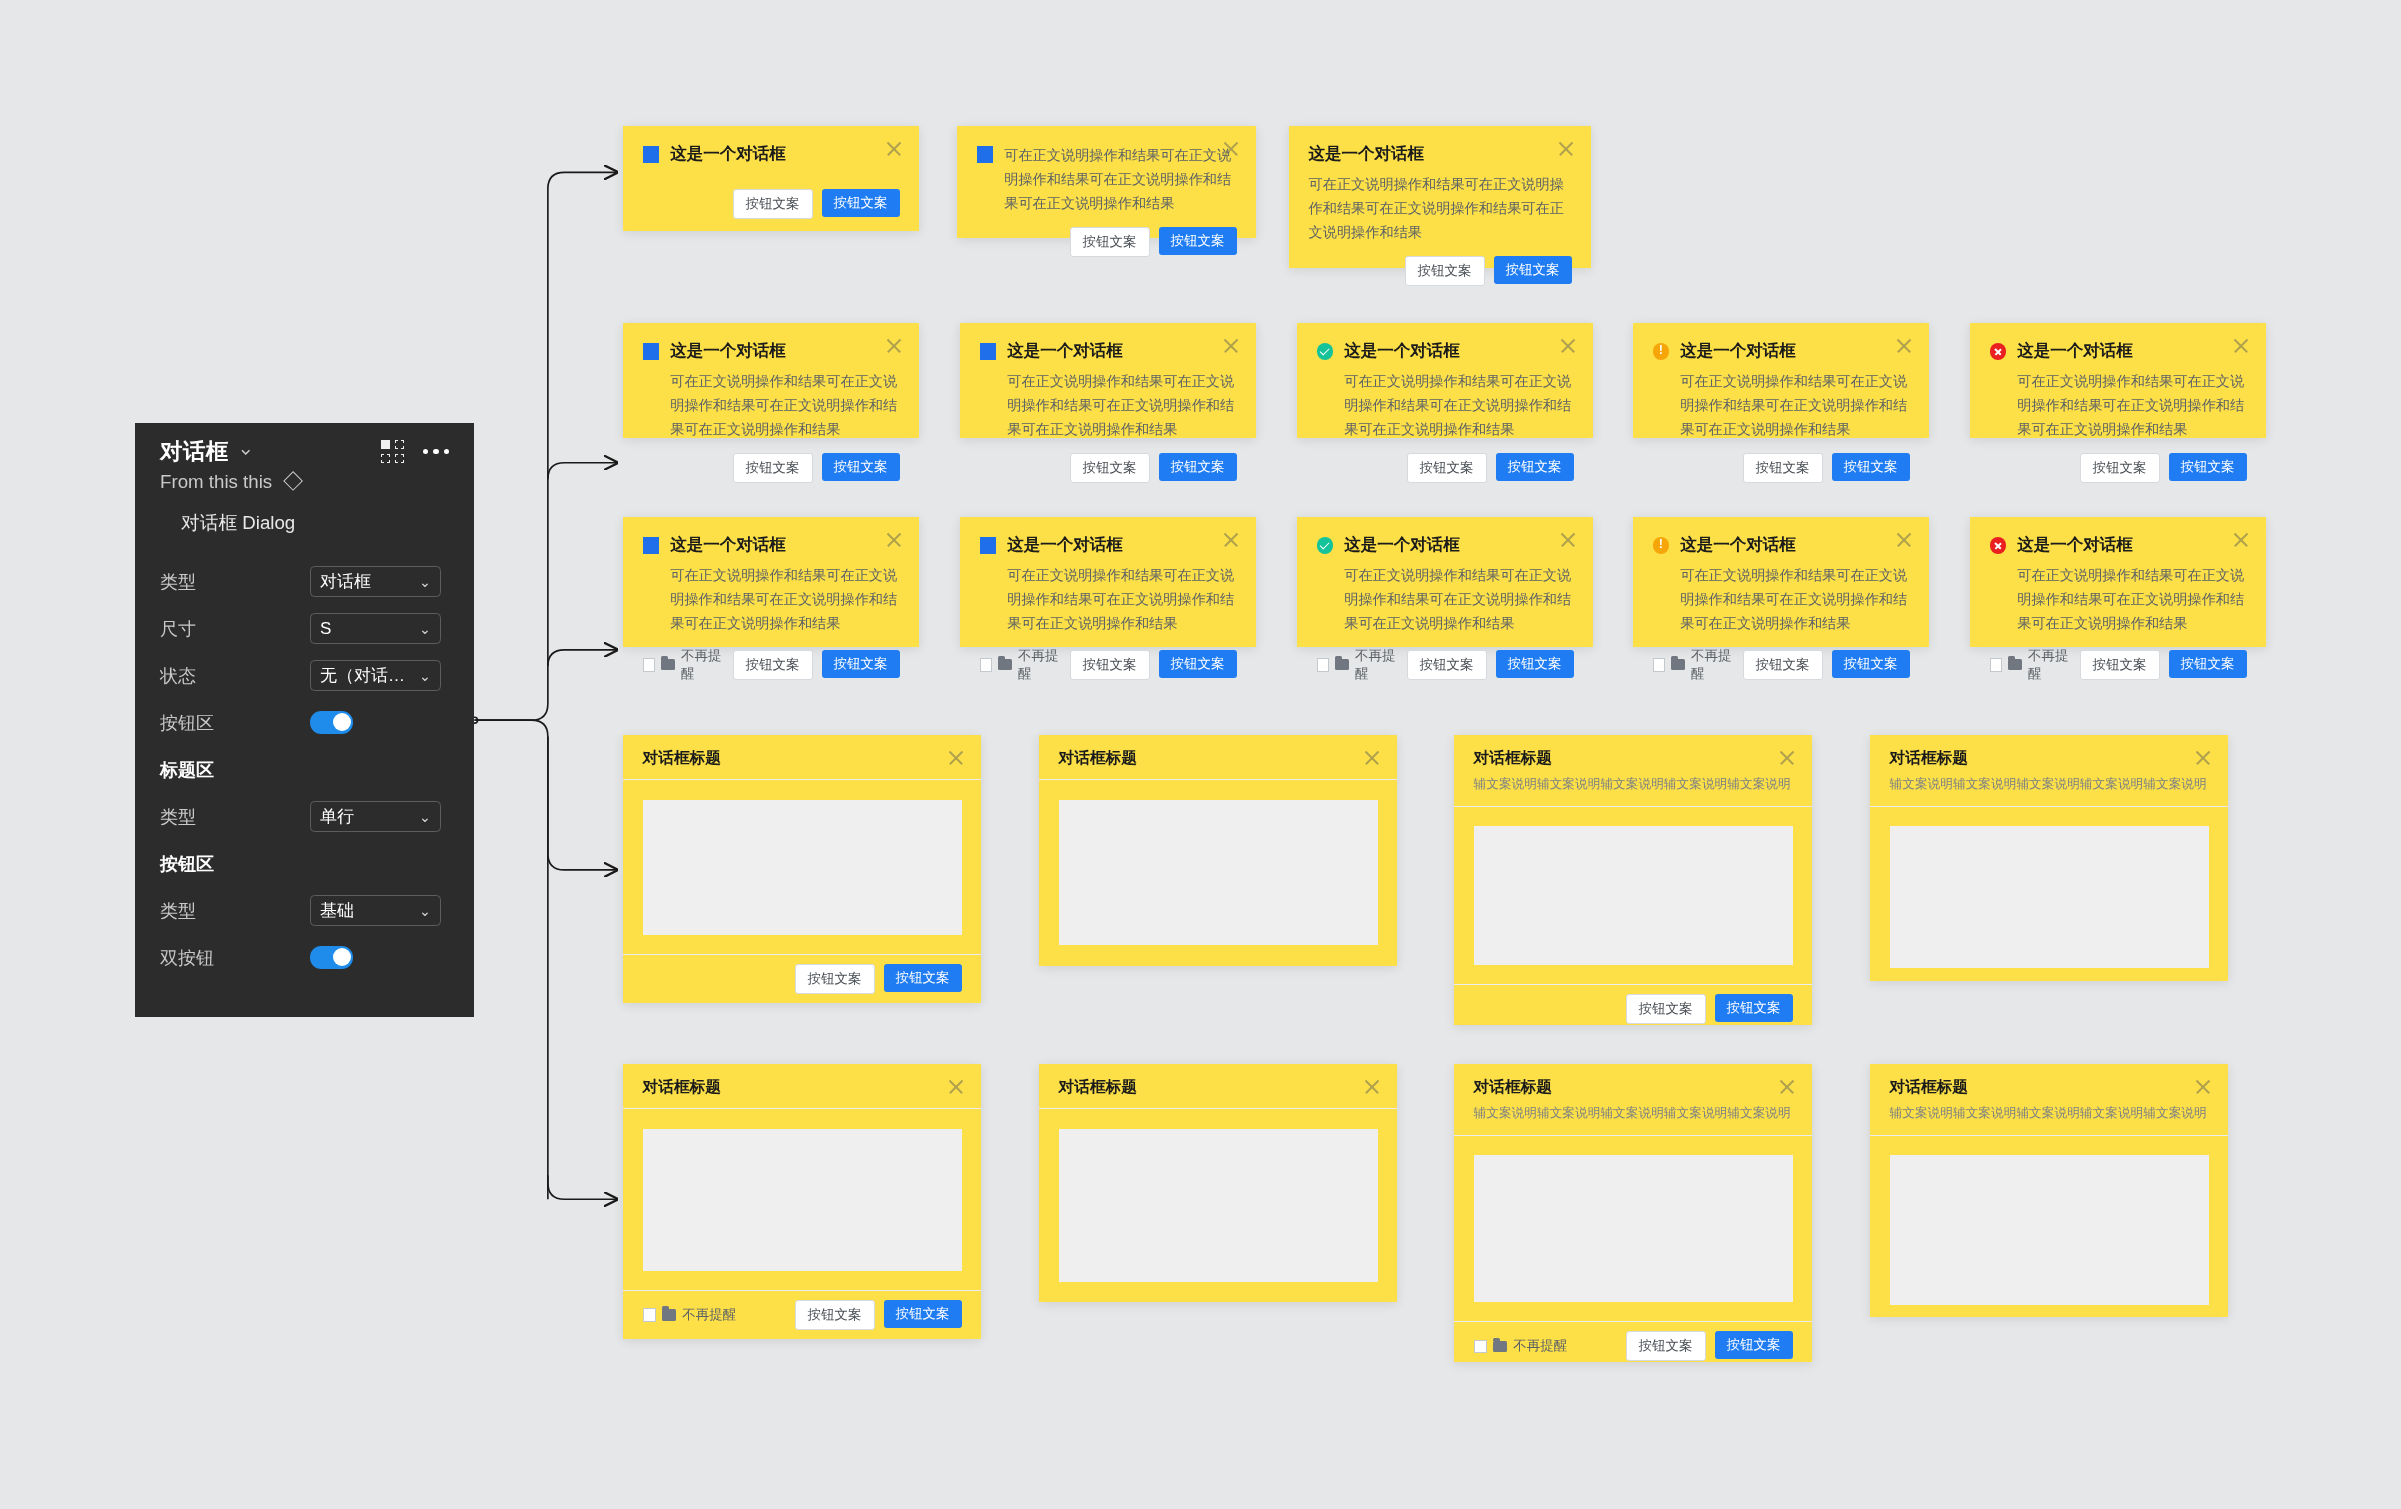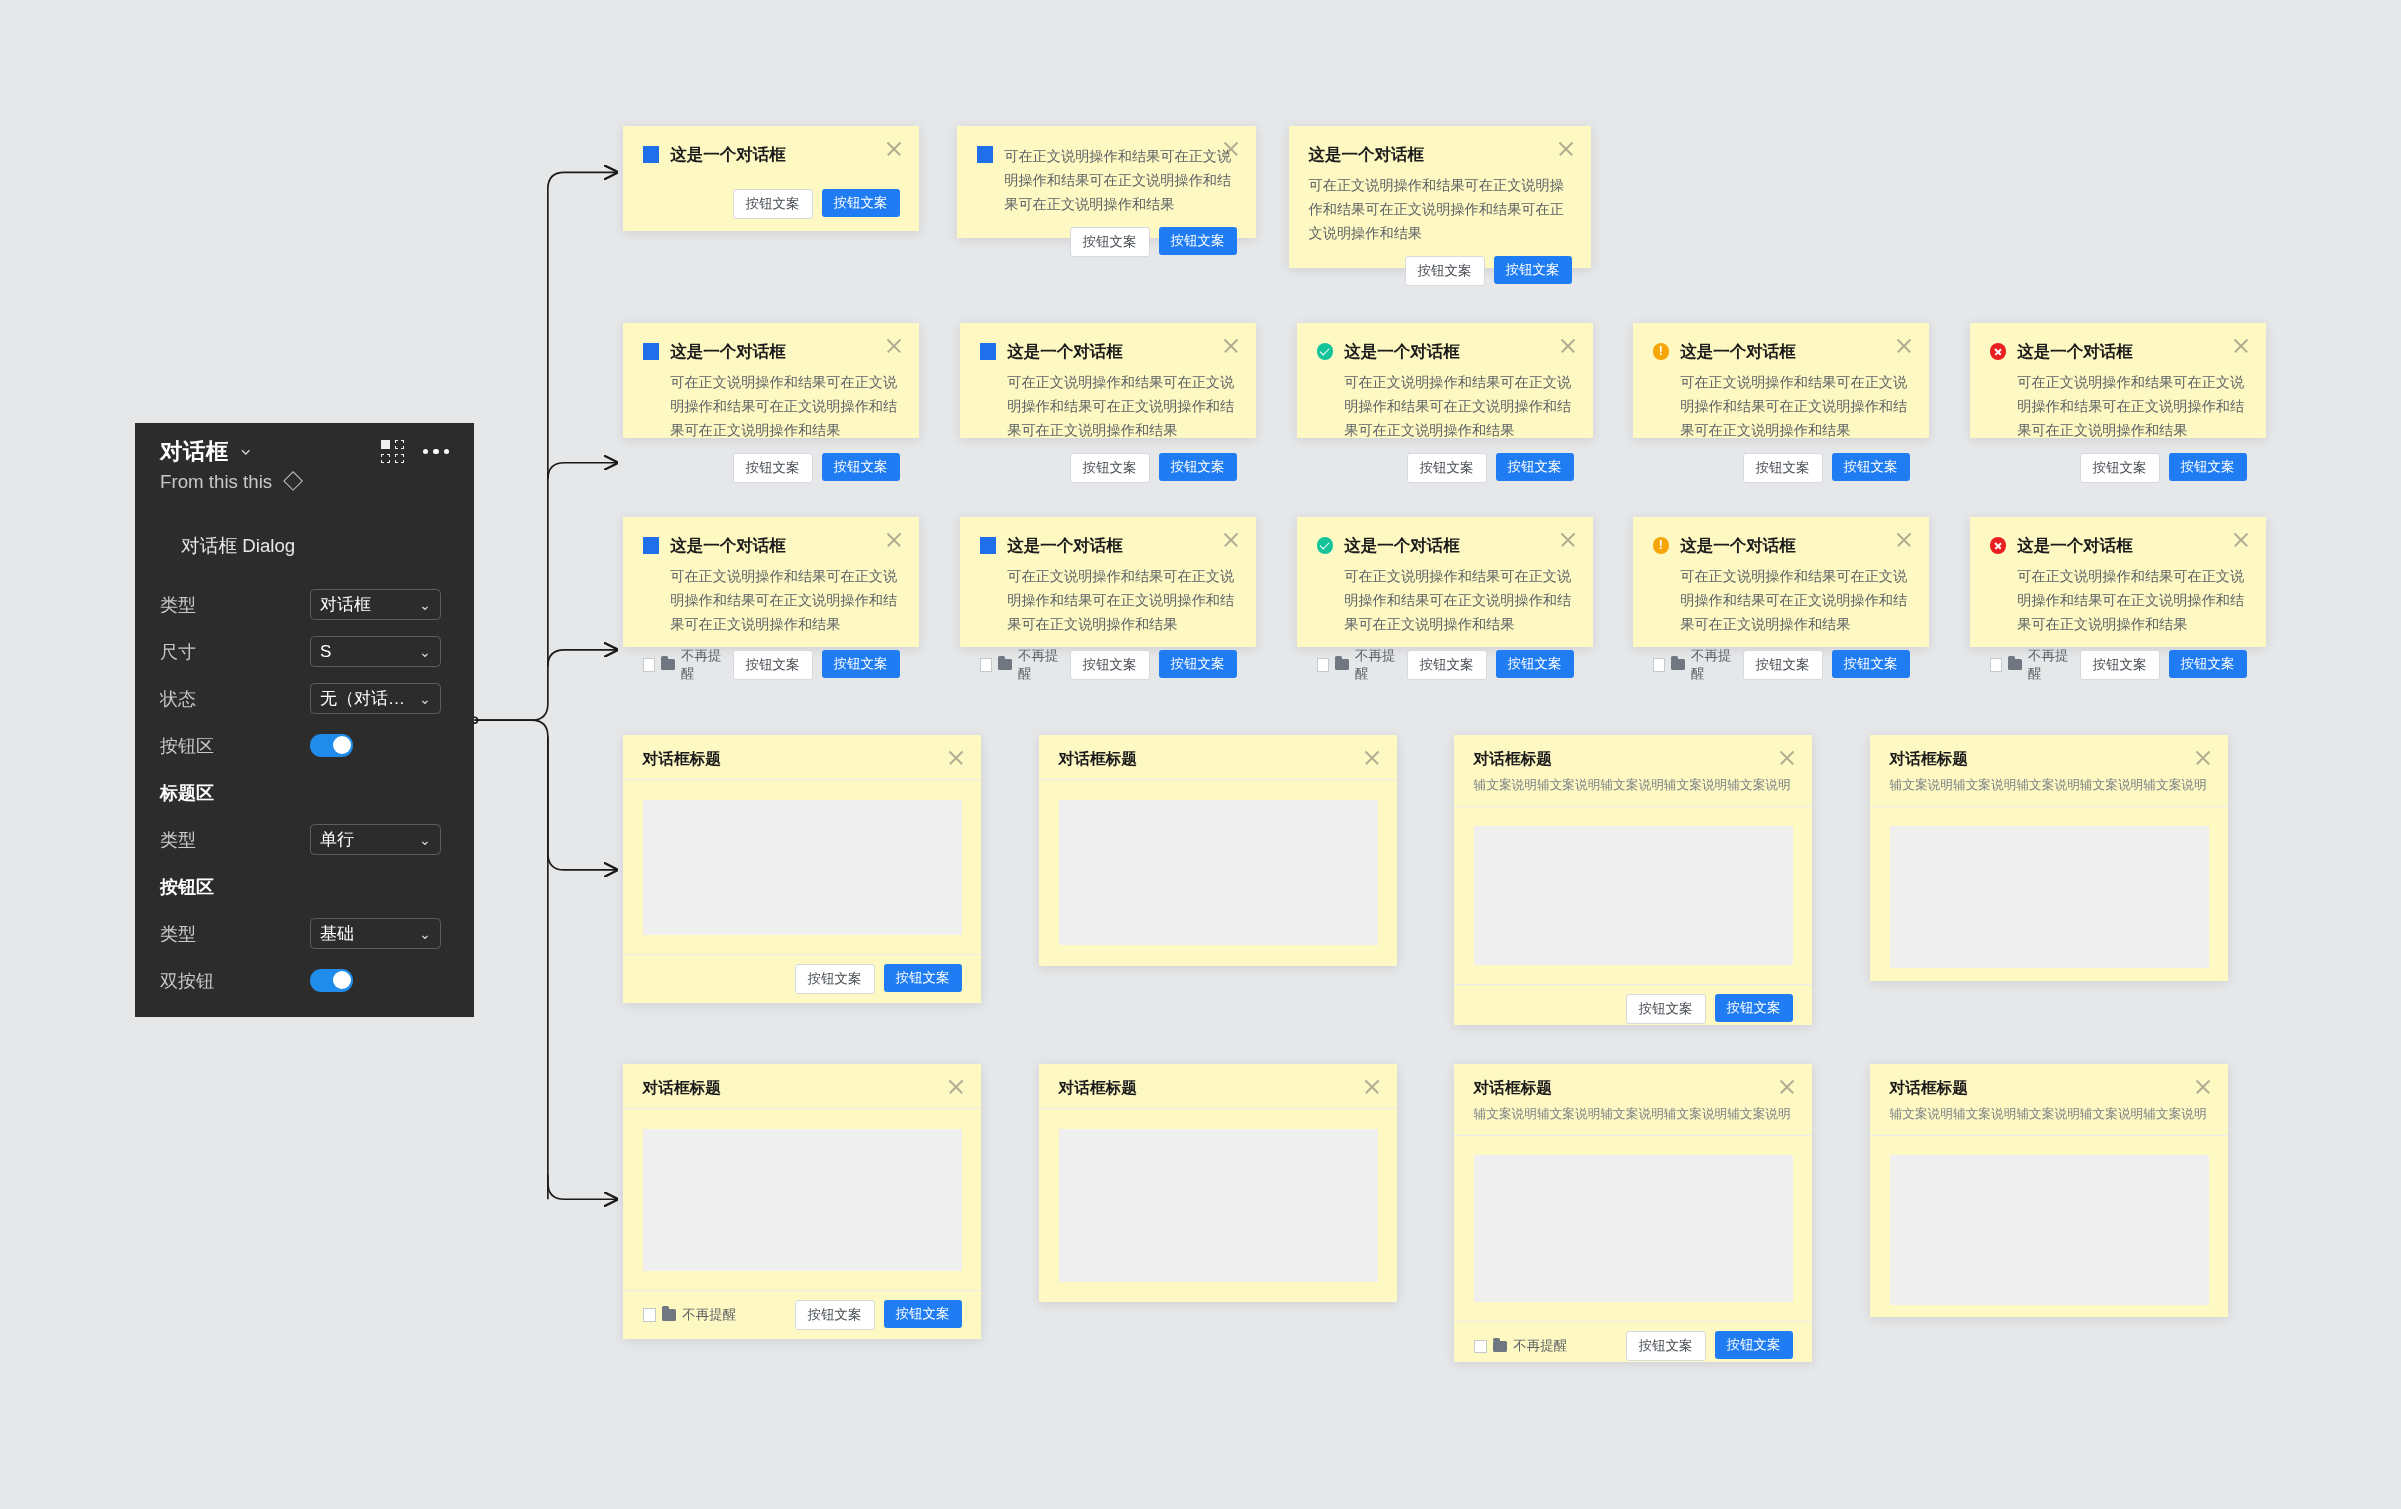--- a/index.html
+++ b/index.html
@@ -29,38 +29,39 @@
   .grid-icon i { position: absolute; width: 9px; height: 9px; }
   .grid-icon i:nth-child(1) { left: 0; top: 0; background: #fff; }
   .grid-icon i:nth-child(2) { right: 0; top: 0; border: 1.5px dashed #fff; }
   .grid-icon i:nth-child(3) { left: 0; bottom: 0; border: 1.5px dashed #fff; }
   .grid-icon i:nth-child(4) { right: 0; bottom: 0; border: 1.5px dashed #fff; }
   .dots-icon { display: flex; gap: 5.2px; align-items: center; }
   .dots-icon span { width: 5.2px; height: 5.2px; border-radius: 50%; background: #fff; }
 
   .panel-sub { display: flex; align-items: center; font-size: 18.7px; color: #c9c9c9; margin-top: 1.5px; }
   .diamond { width: 14.2px; height: 14.2px; border: 1.5px solid #c9c9c9; transform: rotate(45deg); margin-left: 13.5px; }
-  .panel-inst { font-size: 18.7px; color: #e8e8e8; margin: 40px 0 0 21px; }
+  .panel-inst { font-size: 18.7px; color: #e8e8e8; margin: 17px 0 0 21px; }
 
   .row { display: flex; align-items: center; height: 47px; }
   .row-label { font-size: 18px; color: #c9c9c9; width: 150px; }
   .sect { font-size: 18px; color: #fff; font-weight: 700; height: 47px; display: flex; align-items: center; }
   .select {
     width: 131px; height: 31px; border: 0.7px solid #5d5d5d; border-radius: 4.5px;
     display: flex; align-items: center; padding: 0 9px; font-size: 17px; color: #fff;
   }
   .select .val { flex: 1; overflow: hidden; white-space: nowrap; }
   .select .cv { opacity: .8; font-size: 14.2px; }
   .toggle { width: 43px; height: 22.5px; border-radius: 11.2px; background: #1f8ceb; position: relative; }
   .toggle::after { content: ""; position: absolute; right: 2.2px; top: 2.2px; width: 18px; height: 18px; border-radius: 50%; background: #fff; }
 
   
   .card {
-    position: absolute; background: #fef9c3;
+    position: absolute; background: #fde047;
     box-shadow: 0 2.2px 10.5px rgba(0,0,0,.10);
+    font-family: Liberation Mono, monospace;
   }
   .cx { position: absolute; right: 16.5px; top: 13.5px; width: 18px; height: 18px; opacity: .45; }
   .cx::before, .cx::after { content: ""; position: absolute; left: 0; top: 8.2px; width: 18px; height: 1.5px; background: #555; }
   .cx::before { transform: rotate(45deg); }
   .cx::after { transform: rotate(-45deg); }
 
   .ttl-row { display: flex; align-items: flex-start; gap: 11.2px; }
   .ico { width: 16.5px; height: 16.5px; flex: 0 0 16.5px; margin-top: 2.2px; position: relative; }
   .ico.bell { background: #1f6feb; -webkit-mask: radial-gradient(#000,#000); }
   .ico.bell::before {

